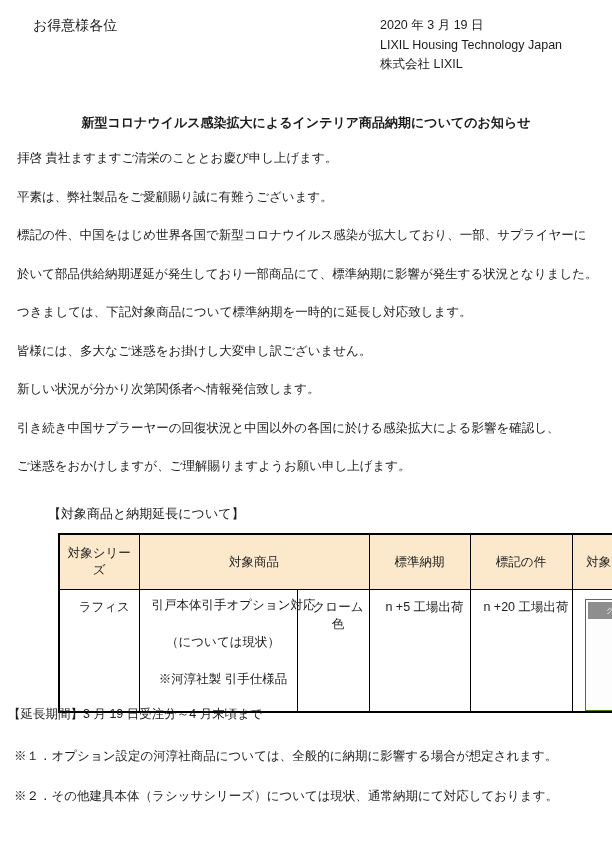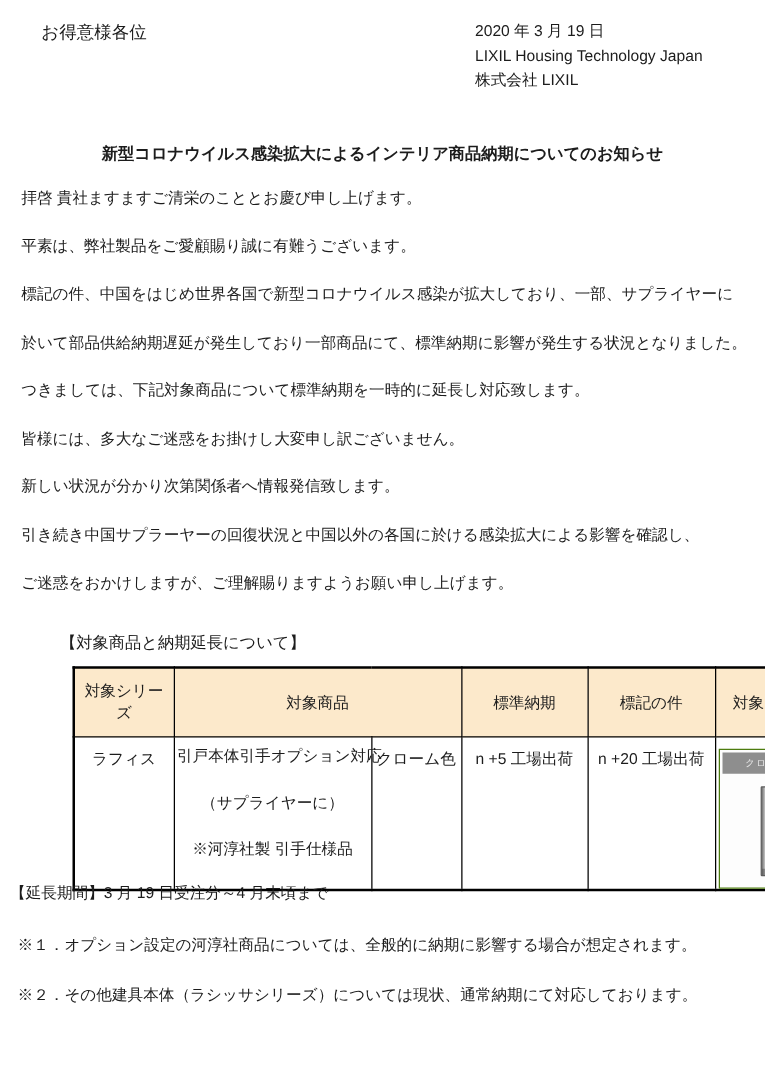--- a/index.html
+++ b/index.html
@@ -53,21 +53,21 @@
     font-weight:normal;
     height:54px;
     text-align:center;
     vertical-align:middle;
     padding:0 2px;
   }
   table.notice td {
     height:112px;
     vertical-align:top;
     text-align:center;
-    padding:9px 2px 0 2px;
+    padding:9px 2px 0 12px;
     background:#ffffff;
   }
   td.product-cell { text-align:left; padding-left:12px; }
   td.product-cell div { line-height:13px; margin-bottom:24px; white-space:nowrap; }
   td.product-cell div:last-child { margin-bottom:0; }
   td.handle-cell { padding-top:3px; }
   .handle-img {
     width:76px; height:110px;
     margin:0 auto;
     border:1px solid #4d7c0f;
@@ -146,21 +146,21 @@
       <th>対象シリーズ</th>
       <th colspan="2">対象商品</th>
       <th>標準納期</th>
       <th>標記の件</th>
       <th>対象引手</th>
     </tr>
     <tr>
       <td>ラフィス</td>
       <td class="product-cell">
         <div>引戸本体引手オプション対応</div>
-        <div>（サプライヤーに）</div>
+        <div>（については現状）</div>
         <div>※河淳社製 引手仕様品</div>
       </td>
       <td>クローム色</td>
       <td>n +5 工場出荷</td>
       <td>n +20 工場出荷</td>
       <td class="handle-cell">
         <div class="handle-img">
           <div class="handle-strip">クローム</div>
           <div class="handle-bar"></div>
         </div>

